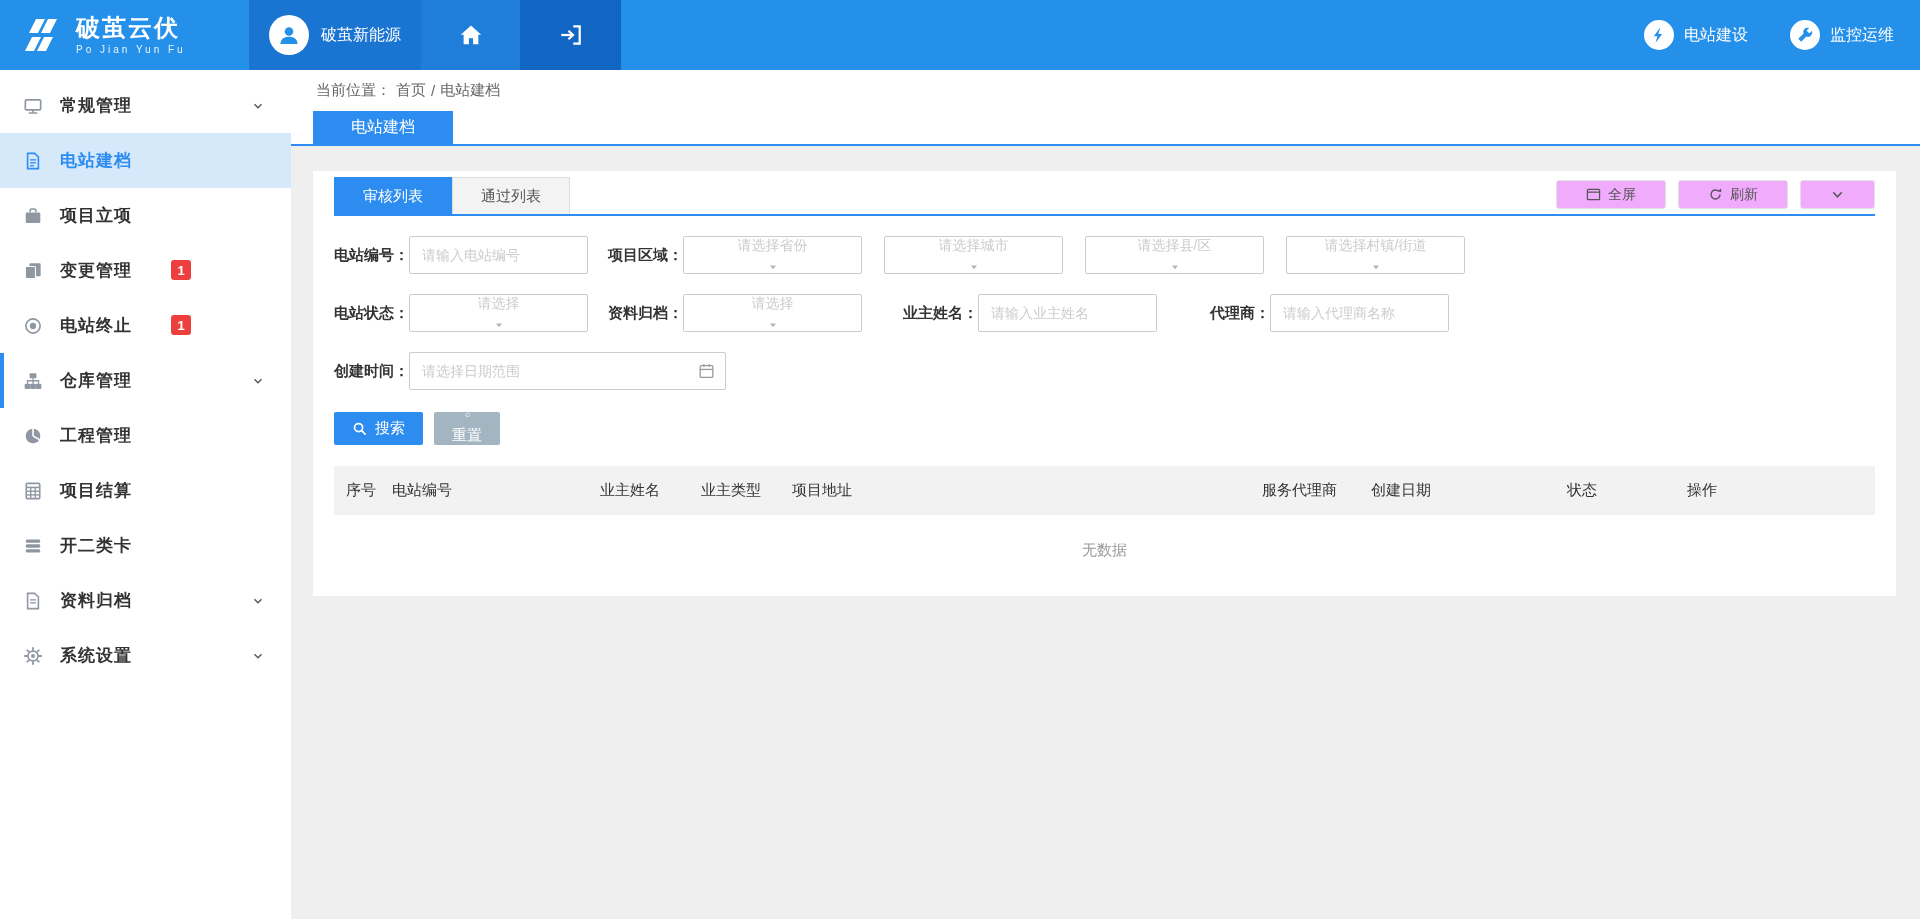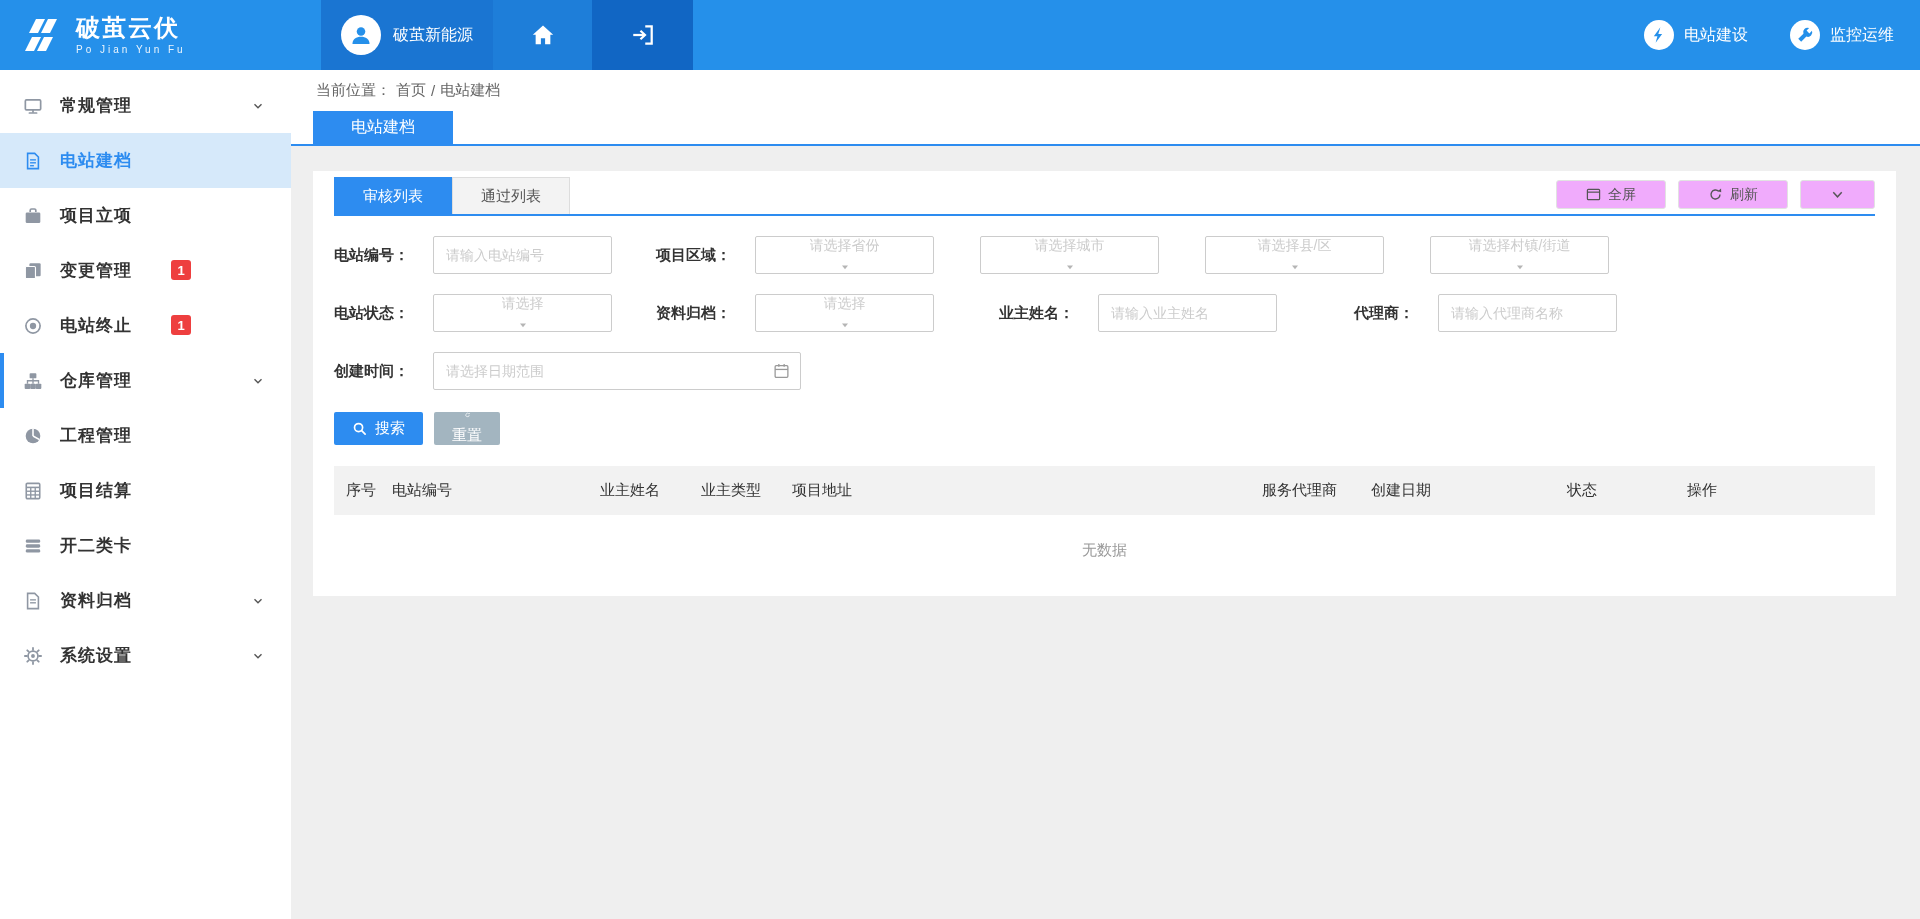--- a/index.html
+++ b/index.html
@@ -6,21 +6,21 @@
   html,body { width:1920px; height:919px; }
   body {
     font-family:"Liberation Sans", sans-serif;
     background:#efefef;
     overflow:hidden;
     color:#333;
   }
   
   .header { position:fixed; top:0; left:0; width:1920px; height:70px;
     background:#2590ea; display:flex; align-items:stretch; color:#fff; z-index:20; }
-  .logo-block { width:321px; display:flex; align-items:center; padding-left:18px; gap:12px; }
+  .logo-block { width:249px; display:flex; align-items:center; padding-left:18px; gap:12px; }
   .brand-title { font-size:24px; font-weight:700; letter-spacing:2px; line-height:1.1; }
   .brand-sub { font-size:10px; letter-spacing:3px; opacity:.9; margin-top:2px; }
   .hseg { display:flex; align-items:center; justify-content:center; cursor:pointer; }
   .user-seg { background:#1a75d2; padding:0 20px; gap:12px; font-size:16px; }
   .home-seg { background:#1e7ed9; width:99px; }
   .login-seg { background:#1166c4; width:101px; }
   .avatar { width:40px; height:40px; border-radius:50%; background:#fff;
     display:flex; align-items:center; justify-content:center; }
   .hspacer { flex:1; }
   .haction { display:flex; align-items:center; gap:10px; font-size:16px; cursor:pointer; }
@@ -56,32 +56,32 @@
   .card { margin:25px 24px 0 22px; background:#fff; padding:6px 21px 26px; }
   .panel-head { display:flex; align-items:flex-end; border-bottom:2px solid #2d8cf0; }
   .ptab { height:37px; display:flex; align-items:center; padding:0 28px; font-size:15px;
     color:#555; background:#f3f3f3; border:1px solid #ddd; border-bottom:none; cursor:pointer; }
   .ptab.active { background:#2d8cf0; color:#fff; border-color:#2d8cf0; }
   .tools { margin-left:auto; display:flex; gap:12px; padding-bottom:5px; }
   .tool { display:inline-flex; align-items:center; gap:7px; background:#f0abfc;
     border:1px solid #e2e2e2; border-radius:3px; padding:0 29px; height:29px;
     font-size:14px; color:#555; cursor:pointer; font-family:inherit; }
   
-  .frow { display:flex; align-items:center; margin-top:20px;gap:24px; }
+  .frow { display:flex; align-items:center; margin-top:20px; }
   .flabel { font-size:15px; color:#333; font-weight:600; white-space:nowrap; }
   .control { height:38px; border:1px solid #ccc; border-radius:2px; background:#fff; }
   input.control { width:179px; padding:0 12px; font-size:14px; color:#333; outline:none; }
   input.control::placeholder { color:#ccc; }
   .select { width:179px; display:flex; align-items:center; justify-content:space-between;
     padding:0 10px; cursor:pointer;flex-direction:column; }
   .select .ph { font-size:14px; color:#ccc; white-space:nowrap; overflow:hidden; }
   .select + .select { margin-left:22px; }
   .g2 { margin-left:20px;text-align:center; } .g3 { margin-left:41px; } .g4 { margin-left:53px; }
   .datewrap { position:relative; display:flex; }
-  .datewrap input { width:368px; padding-right:38px; }
+  .datewrap input { width:317px; padding-right:38px; }
   .datewrap .cal { position:absolute; right:11px; top:10px; }
   
   .actions { margin-top:22px; display:flex; gap:11px; }
   .btn { display:inline-flex; align-items:center; gap:8px; height:33px; padding:0 18px;
     font-size:15px; border-radius:2px; border:none; color:#fff; cursor:pointer; font-family:inherit; }
   .btn.search { background:#2d8cf0; }
   .btn.reset { background:#a3b5c0;flex-direction:column; }
   
   .tablewrap { margin-top:21px; }
   .thead { display:flex; align-items:center; background:#f2f2f2; height:49px;

